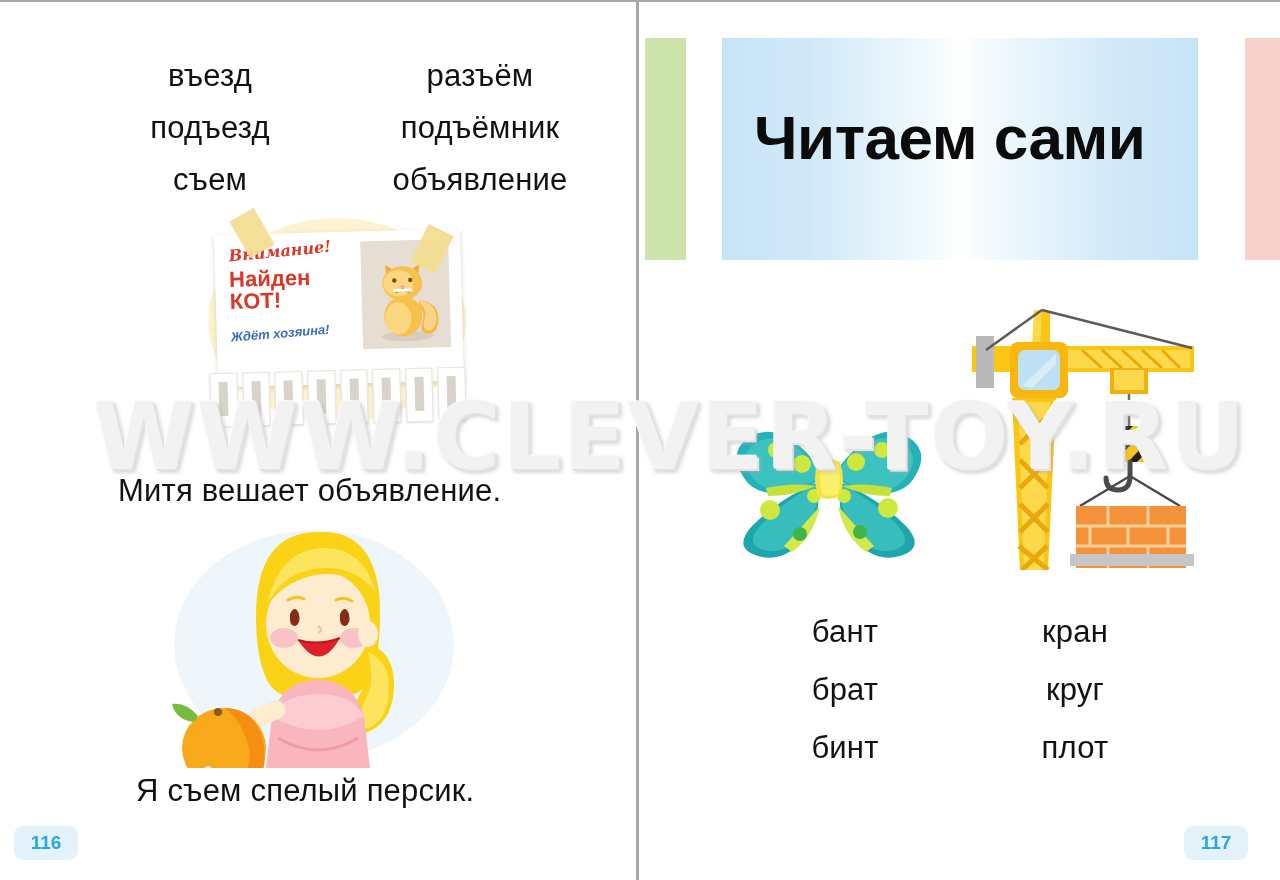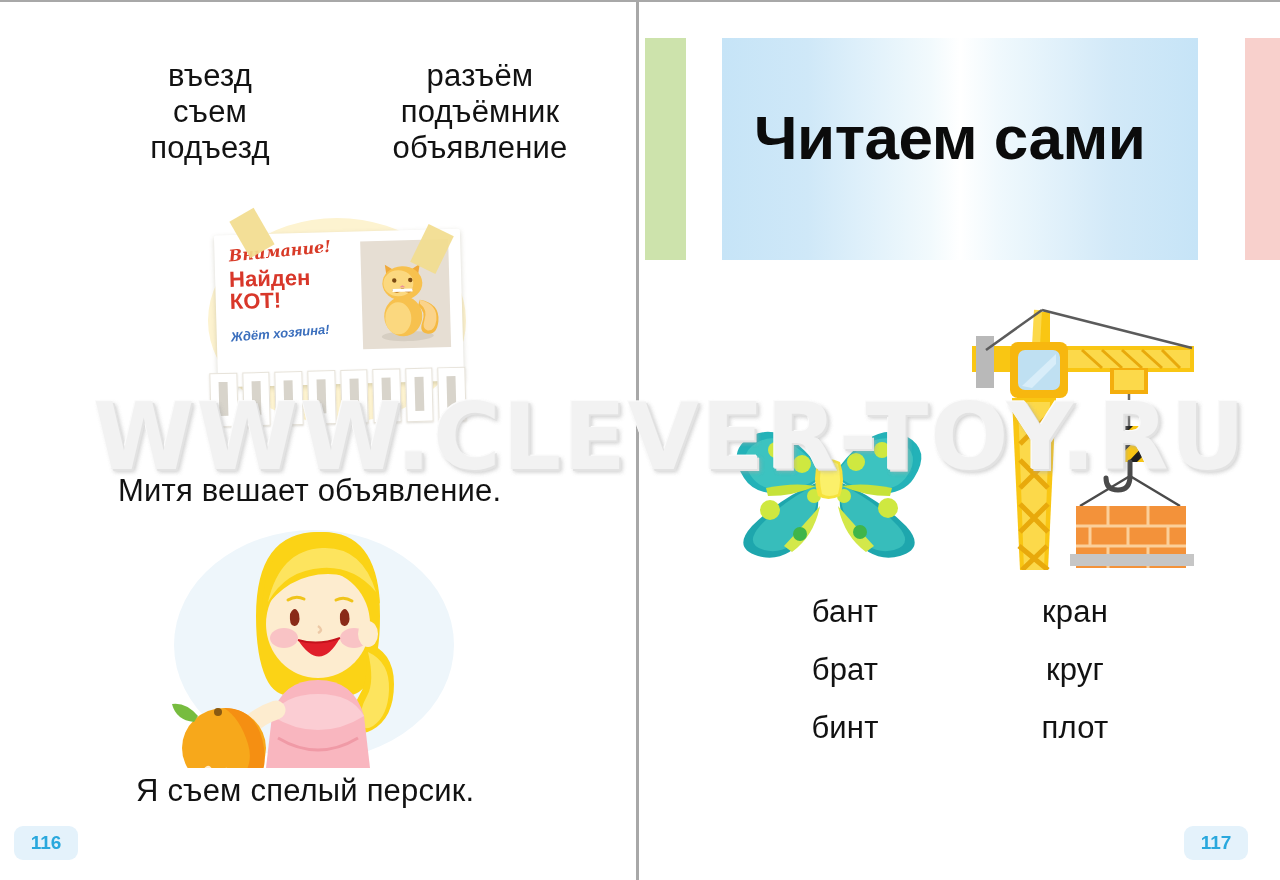--- a/index.html
+++ b/index.html
@@ -51,20 +51,21 @@
     position: absolute;
     left: 90px;
     top: 56px;
     width: 510px;
     display: flex;
     justify-content: space-between;
   }
   .left-col {
     display: flex;
     flex-direction: column;
+    gap: 16px;
     width: 240px;
   }
 
   .caption-1 { left: 118px; top: 471px; }
   .caption-2 { left: 136px; top: 771px; }
 
   
   .poster-wrap {
     position: absolute;
     left: 186px;
@@ -199,21 +200,21 @@
     letter-spacing: -0.5px;
     white-space: nowrap;
   }
 
   .bow-wrap  { position: absolute; left: 714px; top: 402px; width: 230px; height: 166px; }
   .crane-wrap{ position: absolute; left: 962px; top: 282px; width: 250px; height: 286px; }
 
   .right-words {
     position: absolute;
     left: 760px;
-    top: 592px;
+    top: 612px;
     width: 400px;
     display: flex;
     justify-content: space-between;
   }
   .right-col {
     display: flex;
     flex-direction: column;
     gap: 22px;
     width: 170px;
   }
@@ -263,22 +264,22 @@
 
 <div id="page">
 
   <div class="watermark wm-back">WWW.CLEVER-TOY.RU</div>
 
   <div class="spine"></div>
 
   <div class="left-words">
     <div class="left-col">
       <div class="word">въезд</div>
+      <div class="word">подъезд</div>
       <div class="word">съем</div>
-      <div class="word">подъезд</div>
     </div>
     <div class="left-col">
       <div class="word">разъём</div>
       <div class="word">подъёмник</div>
       <div class="word">объявление</div>
     </div>
   </div>
 
   <div class="poster-wrap">
     <div class="poster-halo"></div>

